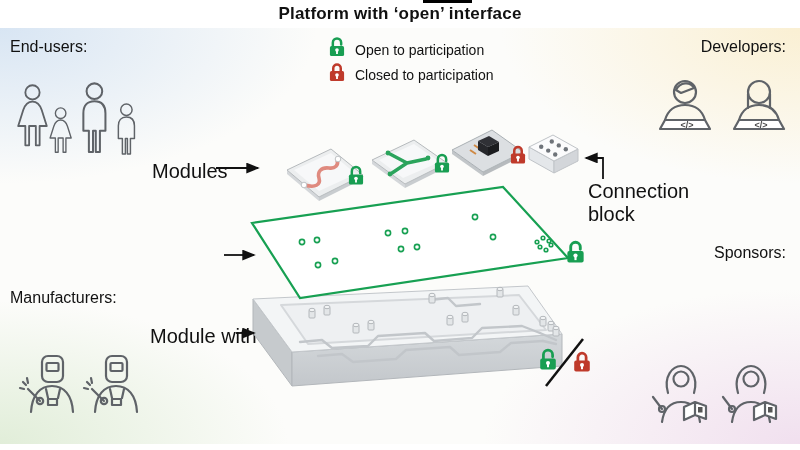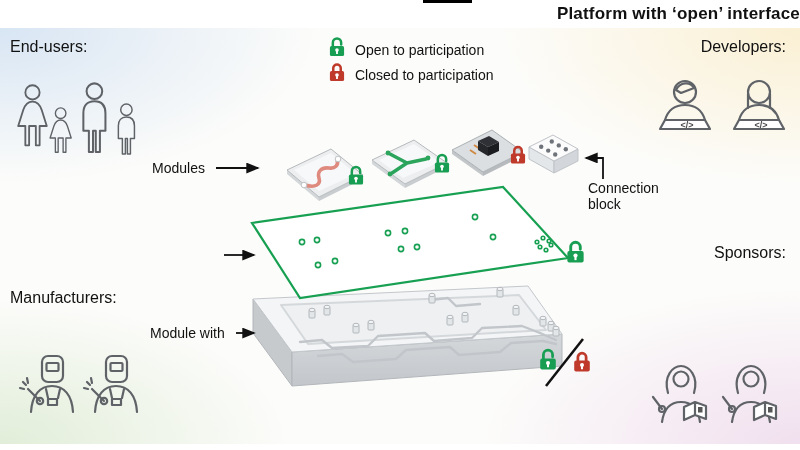--- a/index.html
+++ b/index.html
@@ -6,32 +6,32 @@
   body{font-family:"Liberation Sans",sans-serif;color:#111;}
   #figure{position:relative;width:800px;height:450px;background:#ffffff;overflow:hidden;}
   #bg-gradient{position:absolute;left:0;top:28px;width:800px;height:416px;
     background-color:#fcfcfa;
     background-image:
       radial-gradient(ellipse 55% 52% at 0% 0%,   rgba(214,228,243,.95), rgba(214,228,243,0) 72%),
       radial-gradient(ellipse 52% 52% at 100% 0%, rgba(250,239,209,.95), rgba(250,239,209,0) 72%),
       radial-gradient(ellipse 50% 48% at 0% 100%, rgba(222,236,213,.9),  rgba(222,236,213,0) 72%),
       radial-gradient(ellipse 55% 52% at 100% 100%, rgba(240,222,238,.95), rgba(240,222,238,0) 72%);}
   #top-notch{position:absolute;left:423px;top:0;width:49px;height:3px;background:#000;}
-  #page-title{position:absolute;left:0;top:4px;width:800px;text-align:right;
+  #page-title{position:absolute;left:0;top:4px;width:800px;text-align:center;
     font-size:17px;font-weight:bold;letter-spacing:.2px;}
   .corner-label{position:absolute;font-size:16px;}
   #label-end-users{left:10px;top:38px;}
   #label-developers{right:14px;top:38px;text-align:left;}
   #label-manufacturers{left:10px;top:241px;margin-top:48px;}
   #label-sponsors{right:14px;top:244px;}
   .legend-row{position:absolute;left:327px;display:flex;align-items:flex-end;gap:8px;font-size:14px;}
   #legend-open{top:35px;}
   #legend-closed{top:60px;}
   .legend-row svg{display:block;}
-  .diagram-label{position:absolute;font-size:14px;line-height:1.15;}
+  .diagram-label{position:absolute;font-size:20px;line-height:1.15;}
   #label-modules{left:152px;top:160px;}
   #label-interfacing{left:147px;top:238px;width:82px;}
   #label-module-plate{left:150px;top:325px;}
   #label-connection{left:588px;top:180px;width:84px;}
   #scene{position:absolute;left:0;top:0;width:800px;height:450px;}
   .lk-g{color:#189e52;}
   .lk-r{color:#bf3a2b;}
   .arrow{stroke:#111;stroke-width:1.8;fill:none;}
   .people{stroke:#5f6368;stroke-width:2.2;fill:none;stroke-linecap:round;stroke-linejoin:round;}
   .code-glyph{font-family:"Liberation Sans",sans-serif;font-size:9px;font-weight:bold;fill:#4a4a4a;stroke:none;}

